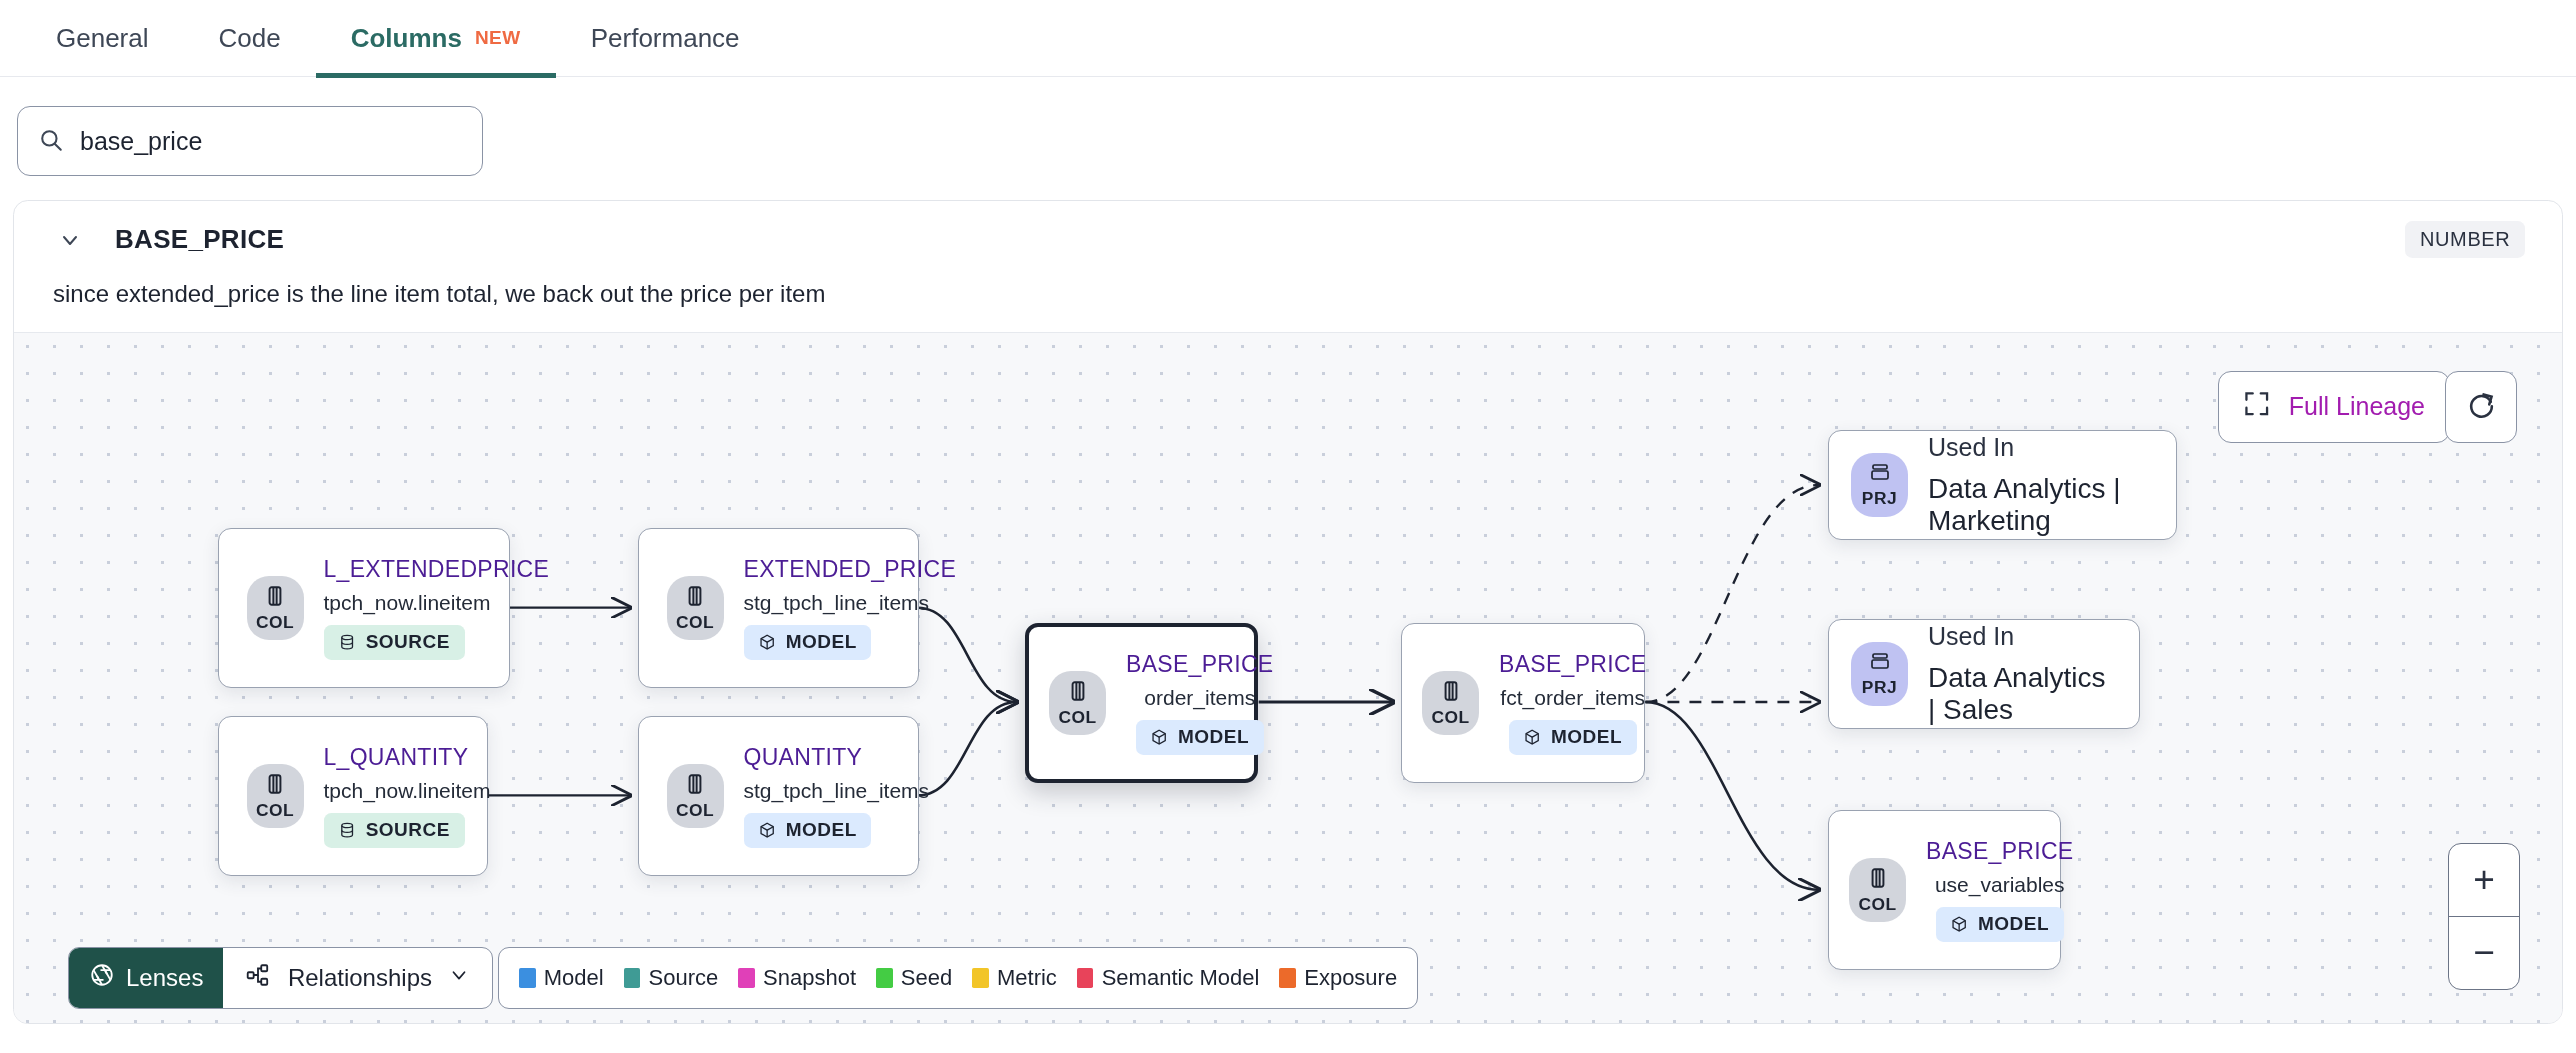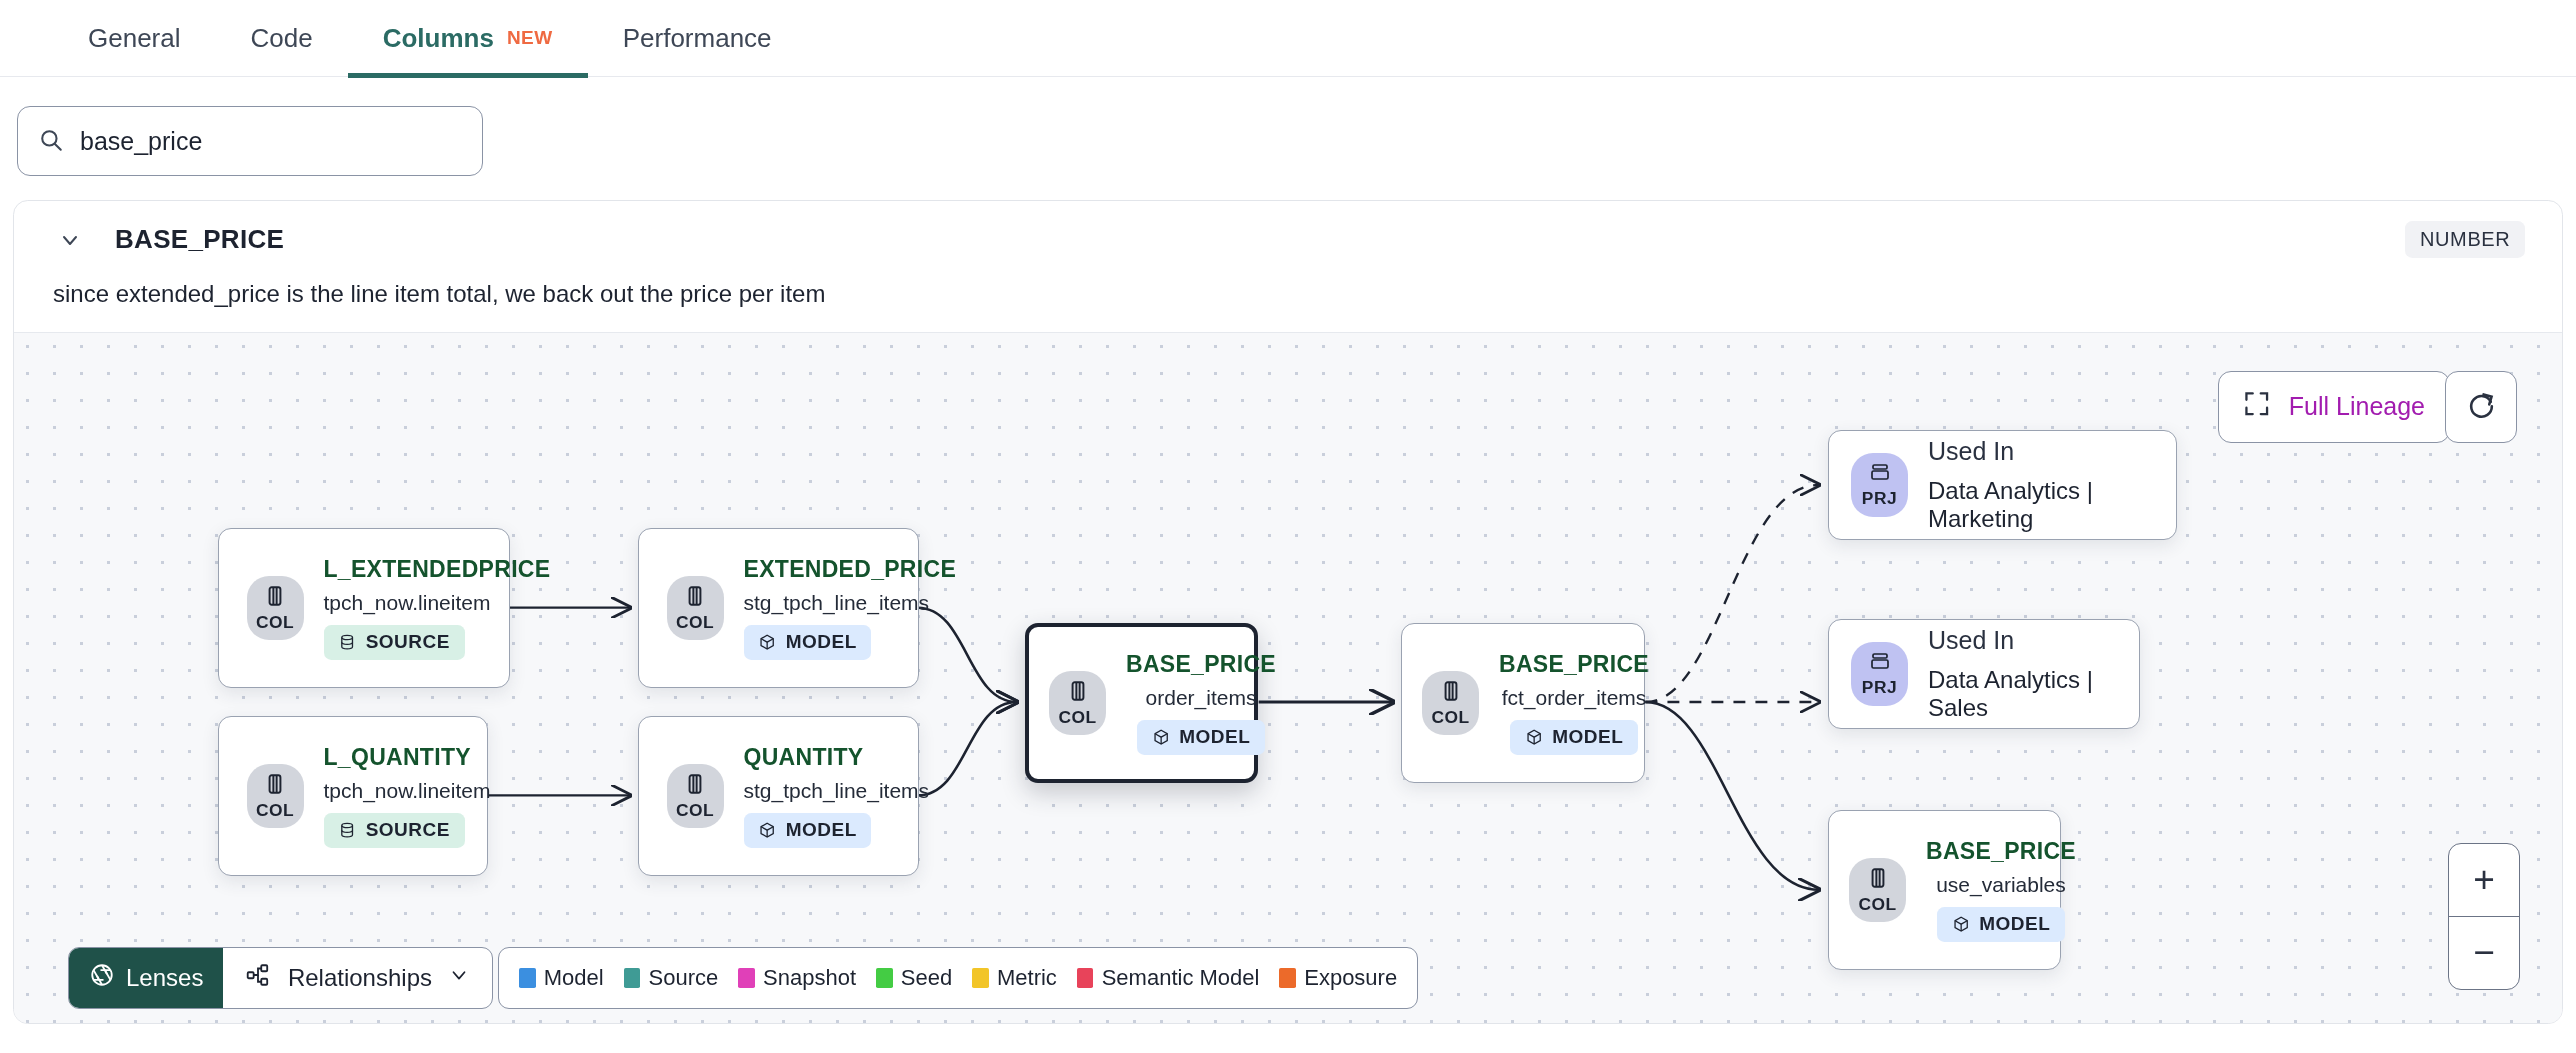--- a/index.html
+++ b/index.html
@@ -9,21 +9,21 @@
     font-family: "Liberation Sans", sans-serif;
     overflow: hidden;
   }
 
   
   .tabbar {
     position: relative;
     height: 77px;
     display: flex;
     align-items: center;
-    padding-left: 53px;
+    padding-left: 21px;
     gap: 0px;
     border-bottom: 1.8px solid #e7e9ee;
   }
   .tab {
     position: relative;
     height: 77px;
     display: flex;
     align-items: center;
     gap: 13px;
     padding: 0 35px;
@@ -166,38 +166,38 @@
     color: #1d2330; letter-spacing: 0.5px;
   }
   .node .body {
     margin-left: 20px;
     display: flex; flex-direction: column;
     align-items: flex-start;
     gap: 8.3px;
     padding-right: 24px;
   }
   .node .ntitle {
-    font-size: 23px; font-weight: 700; color: #14532d;
+    font-size: 23px; font-weight: 400; color: #4c1d95;
     letter-spacing: 0.3px;
   }
   .node .nsub { font-size: 21px; color: #242b38; }
   .node .kind {
     display: flex; align-items: center; gap: 9.2px;
     font-size: 19px; font-weight: 600;
     color: #1d2330;
     padding: 6.4px 14.7px;
     border-radius: 7.3px;
     letter-spacing: 0.5px;
     margin-top: 1.8px;
   }
   .kind.model  { background: #dbeafe; }
   .kind.source { background: #d8f0e6; }
   .node.proj .body { gap: 11px; }
   .node.proj .ptop { font-size: 25px; color: #2a3140; }
-  .node.proj .pname { font-size: 24px; color: #1d2330; }
+  .node.proj .pname { font-size: 28px; color: #1d2330; }
   .node.centered .body { align-items: center; }
 
   
   .fulllineage {
     position: absolute;
     top: 38px; left: 2204px;
     height: 72px;
     display: flex; align-items: center; gap: 18.3px;
     background: #fff;
     border: 1.8px solid #8a93a5;

